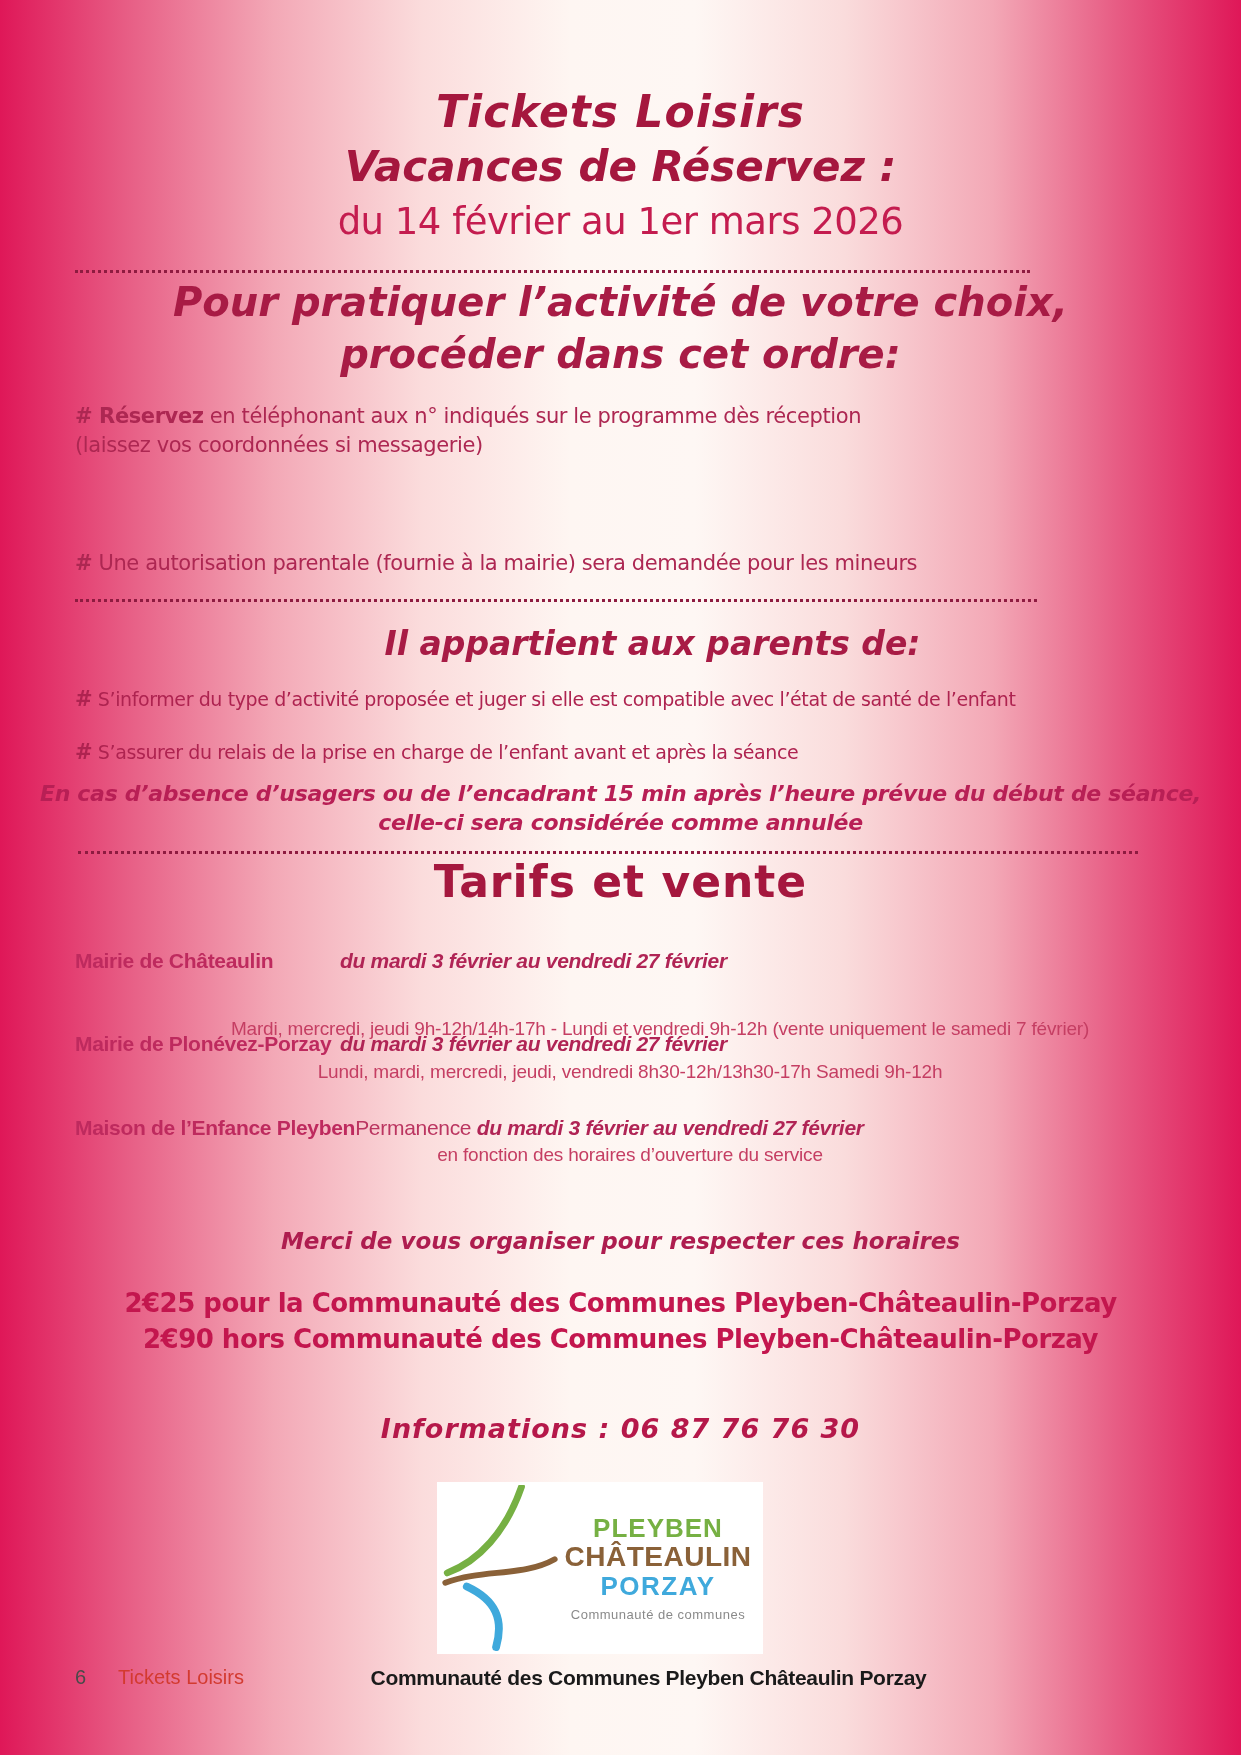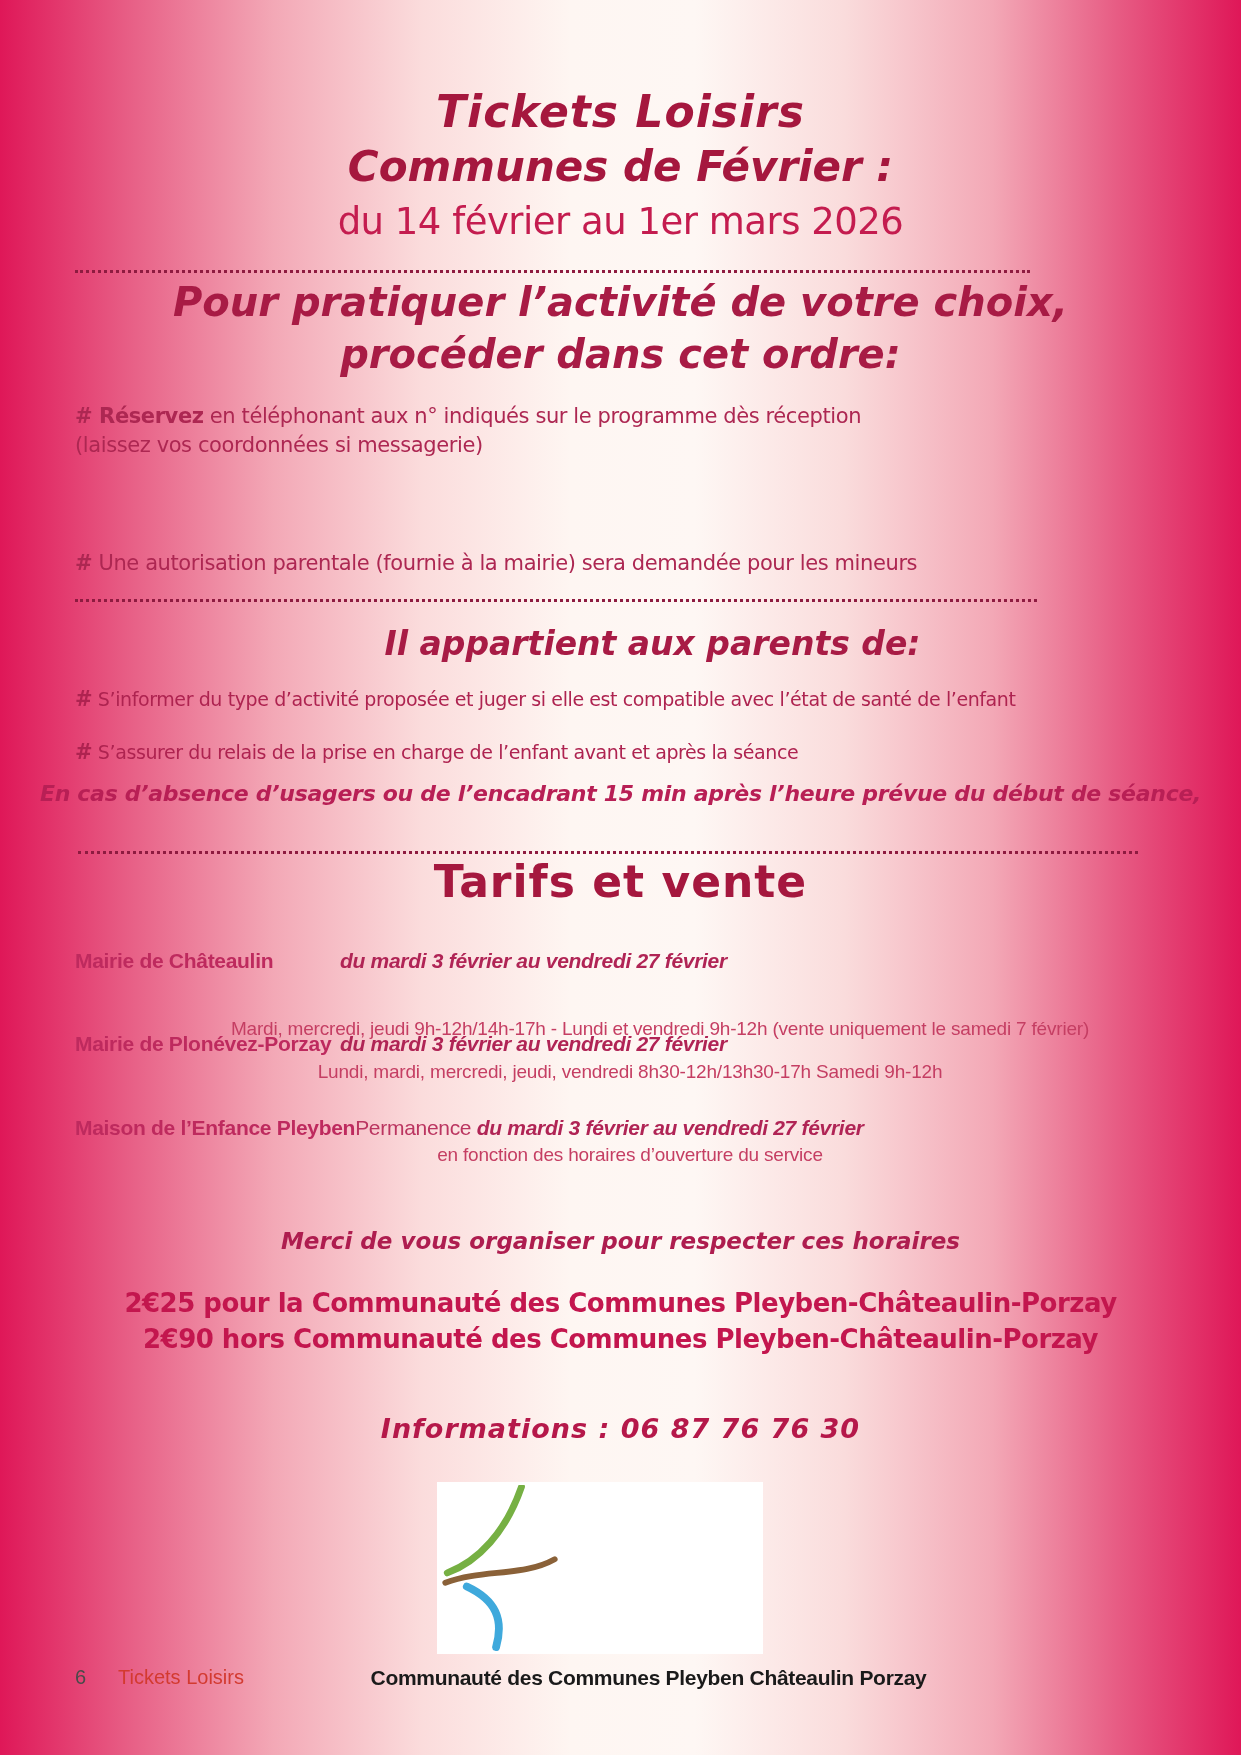--- a/index.html
+++ b/index.html
@@ -67,21 +67,21 @@
   .footer .pg{position:absolute;left:75px;color:#4A4A4A;}
   .footer .fl{position:absolute;left:118px;color:#D33A30;}
   .footer .fc{position:absolute;left:0;width:100%;text-align:center;color:#1A1A1A;font-weight:bold;font-size:21px;letter-spacing:-0.3px;padding-left:28px;}
 </style>
 </head>
 <body>
 
 <div class="page">
 
   <div class="abs ctr t1">Tickets Loisirs</div>
-  <div class="abs ctr t2">Communes de Février :</div>
+  <div class="abs ctr t2">Vacances de Réservez :</div>
   <div class="abs ctr t3">du 14 février au 1er mars 2026</div>
 
   <div class="sep sep1"></div>
 
   <div class="abs ctr h-order">
     <div>Pour pratiquer l’activité de votre choix,</div>
     <div>procéder dans cet ordre:</div>
   </div>
 
   <div class="oi oi1"><span class="lead"># Réservez</span><span> en téléphonant aux n° indiqués sur le programme dès réception</span></div>
@@ -90,20 +90,21 @@
 
   <div class="sep sep2"></div>
 
   <div class="abs ctr h-parents">Il appartient aux parents de:</div>
 
   <div class="pi pi1"><span class="lead">#</span><span> S’informer du type d’activité proposée et juger si elle est compatible avec l’état de santé de l’enfant</span></div>
   <div class="pi pi2"><span class="lead">#</span><span> S’assurer du relais de la prise en charge de l’enfant avant et après la séance</span></div>
 
   <div class="abs ctr notice">
     <div>En cas d’absence d’usagers ou de l’encadrant 15 min après l’heure prévue du début de séance,</div>
+    <div>celle-ci sera considérée comme annulée</div>
   </div>
 
   <div class="sep sep3"></div>
 
   <div class="abs ctr h-tarifs">Tarifs et vente</div>
 
   <div class="row r1">
     <span class="loc">Mairie de Châteaulin</span><span class="pfx"></span><span class="pit">du mardi 3 février au vendredi 27 février</span>
   </div>
   <div class="hrs hrs1">Mardi, mercredi, jeudi 9h-12h/14h-17h - Lundi et vendredi 9h-12h  (vente uniquement le samedi 7 février)</div>
@@ -124,20 +125,26 @@
   <div class="abs ctr price p2">2€90 hors Communauté des Communes Pleyben-Châteaulin-Porzay</div>
 
   <div class="abs ctr info">Informations : 06 87 76 76 30</div>
 
   <div class="logo">
     <svg viewBox="0 0 120 170" aria-hidden="true">
       <path d="M82 2 C66 48 38 78 6 90" fill="none" stroke="#76B043" stroke-width="7" stroke-linecap="round"></path>
       <path d="M4 100 C42 86 84 94 116 76" fill="none" stroke="#8A6138" stroke-width="6" stroke-linecap="round"></path>
       <path d="M26 104 C56 118 64 138 56 166" fill="none" stroke="#3FA9DC" stroke-width="8" stroke-linecap="round"></path>
     </svg>
+    <div class="lt">
+      <div class="l1">PLEYBEN</div>
+      <div class="l2">CHÂTEAULIN</div>
+      <div class="l3">PORZAY</div>
+      <div class="ls">Communauté de communes</div>
+    </div>
   </div>
 
   <div class="abs footer">
     <span class="fc">Communauté des Communes Pleyben Châteaulin Porzay</span>
     <span class="pg">6</span>
     <span class="fl">Tickets Loisirs</span>
   </div>
 
 </div>
 

